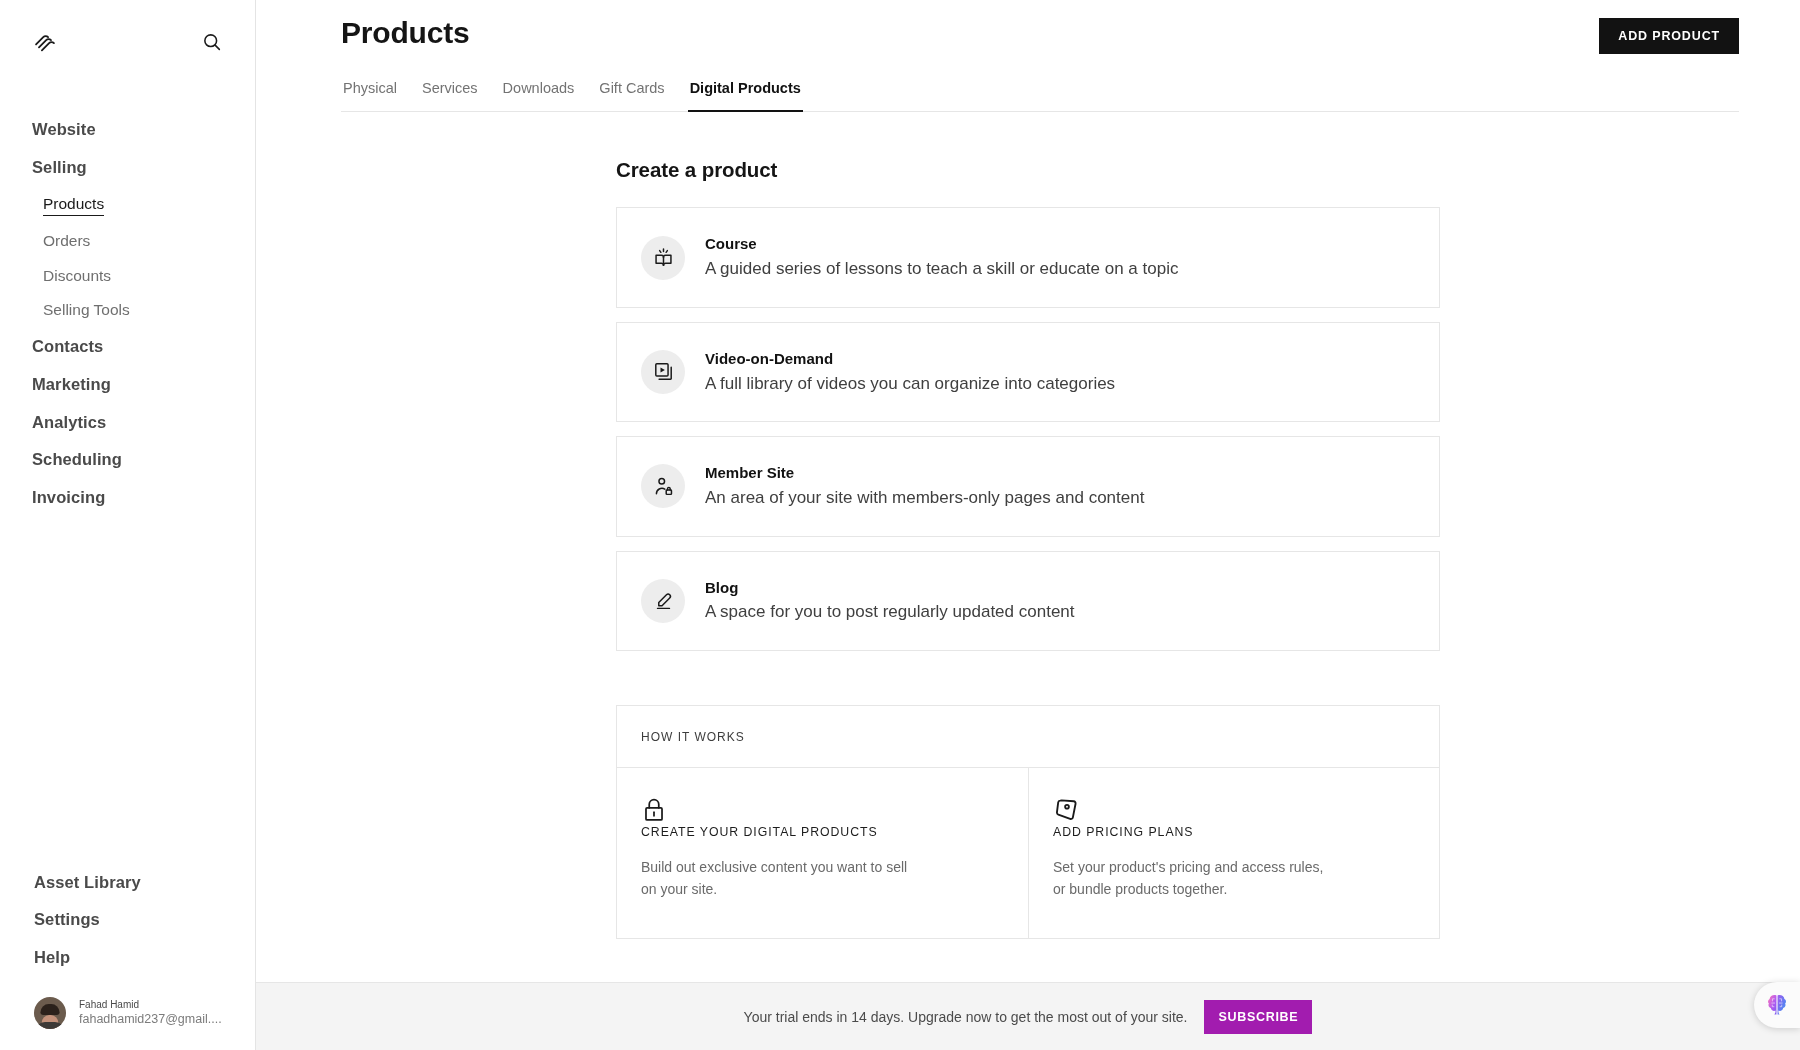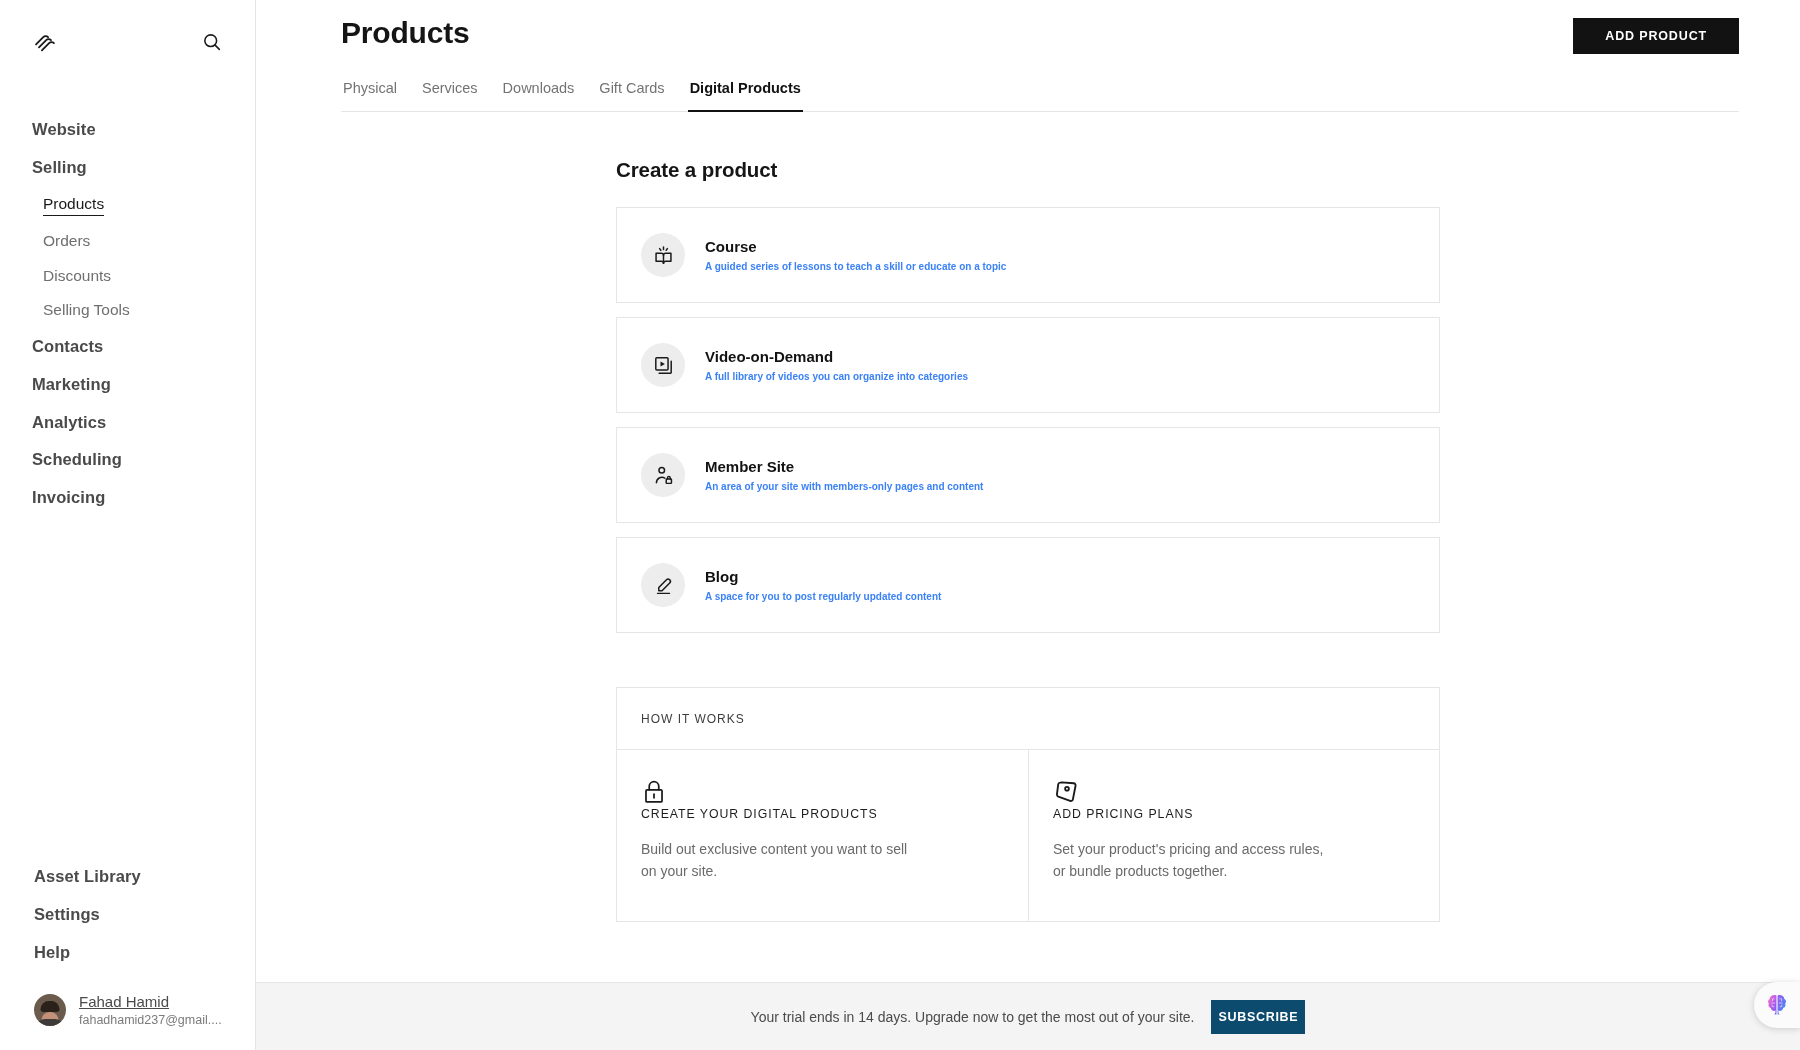--- a/index.html
+++ b/index.html
@@ -107,25 +107,24 @@
   .avatar .shoulder {
     position: absolute;
     left: 50%; bottom: -4px;
     transform: translateX(-50%);
     width: 30px; height: 11px;
     border-radius: 10px 10px 0 0;
     background: #3d3a37;
   }
   .user-meta { min-width: 0; }
   .user-name {
-    font-size: 15px;
+    font-size: 10px;
     color: #4a4a4a;
     line-height: 1.35;
     white-space: nowrap;
-    text-decoration: underline;
   }
   .user-mail {
     font-size: 12.5px;
     color: #7b7b7b;
     line-height: 1.35;
     white-space: nowrap;
     overflow: hidden;
     max-width: 150px;
     text-overflow: ellipsis;
   }
@@ -154,21 +153,21 @@
     position: absolute;
     right: 61px;
     top: 18px;
     background: #121212;
     color: #ffffff;
     border: none;
     font-family: inherit;
     font-size: 12.5px;
     font-weight: 700;
     letter-spacing: .85px;
-    padding: 11px 32px;
+    padding: 11px 19px;
     cursor: pointer;
   }
 
   .tabs {
     position: relative;
     margin: 30px 0 0 85px;
     margin-right: 61px;
     display: flex;
     gap: 21px;
     align-items: flex-end;
@@ -227,24 +226,23 @@
   .prod-icon svg { display: block; }
   .prod-text { min-width: 0; }
   .prod-name {
     font-size: 15px;
     font-weight: 700;
     color: #121212;
     line-height: 1.45;
     margin-bottom: 2px;
   }
   .prod-desc {
-    font-size: 10px;
-    color: #3b82f6;
+    font-size: 17px;
+    color: #404040;
     line-height: 1.45;
-    font-weight: bold;
   }
 
   
   .hiw {
     margin-top: 54px;
     border: 1px solid #e6e6e6;
     background: #fff;
   }
   .hiw-head {
     padding: 24px 24px 23px 24px;
@@ -285,28 +283,28 @@
     display: flex;
     align-items: center;
     justify-content: center;
     gap: 17px;
   }
   .trial-text {
     font-size: 14px;
     color: #4b4b4b;
   }
   .subscribe-btn {
-    background: #0c4a6e;
+    background: #a21caf;
     color: #fff;
     border: none;
     font-family: inherit;
     font-size: 12.5px;
     font-weight: 700;
     letter-spacing: .7px;
-    padding: 10px 7px;
+    padding: 10px 14px;
     cursor: pointer;
   }
 
   .ai-fab {
     position: absolute;
     right: 0;
     bottom: 22px;
     width: 46px; height: 46px;
     border-radius: 23px 0 0 23px;
     background: #fbfbfb;

